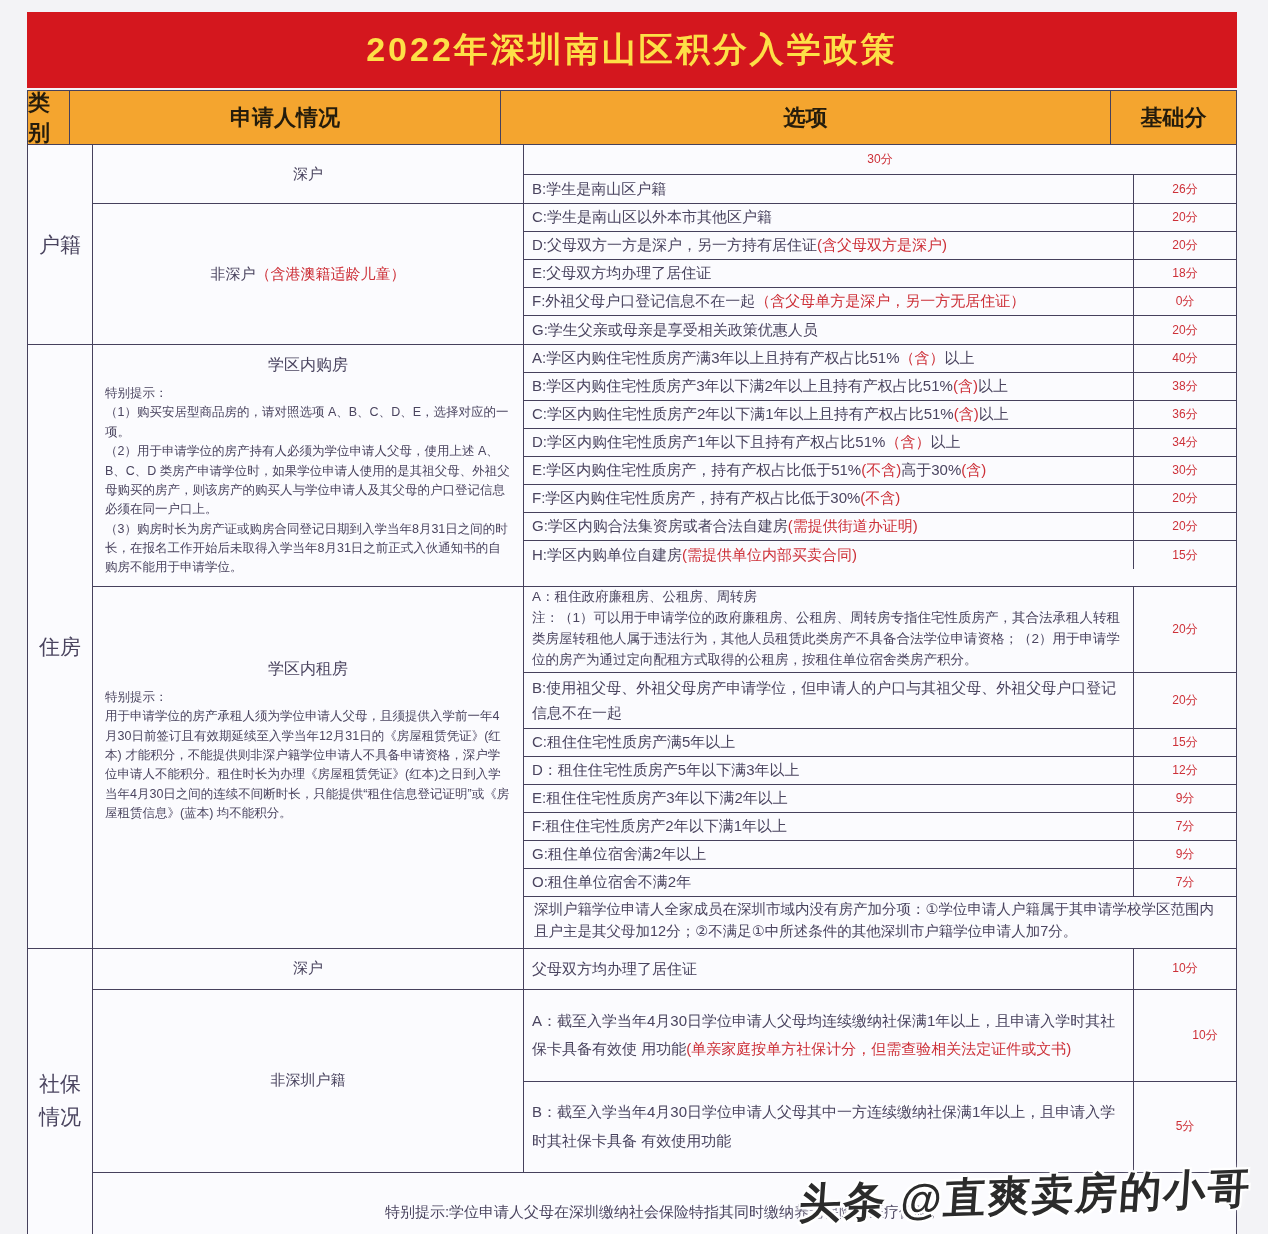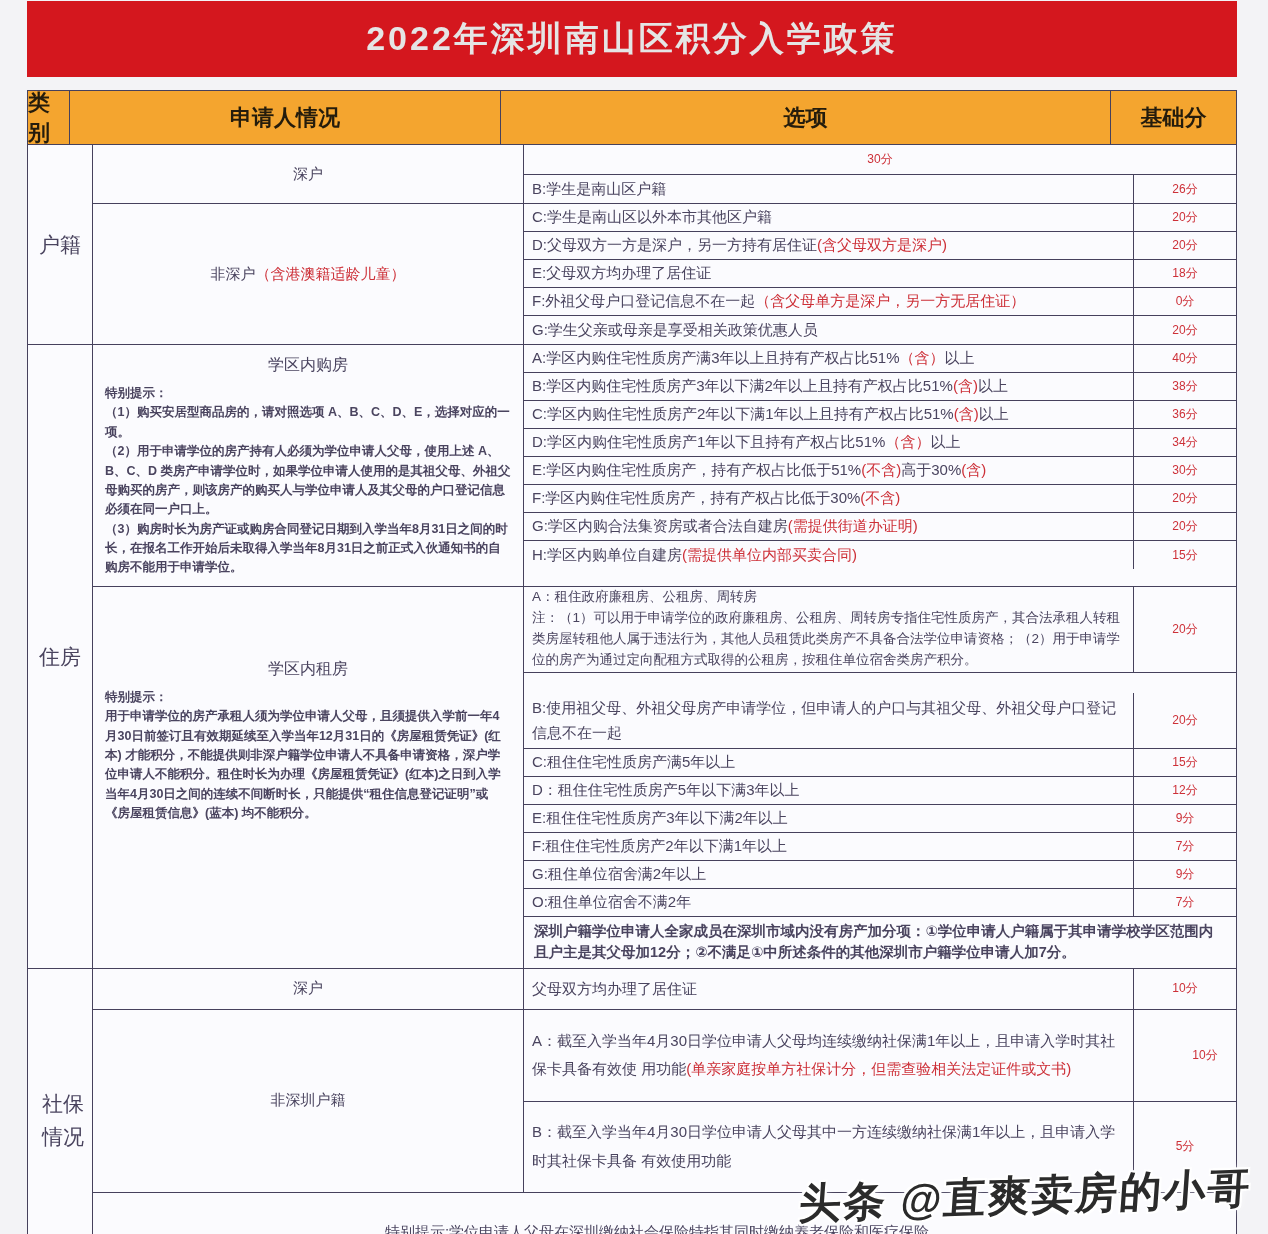--- a/index.html
+++ b/index.html
@@ -5,52 +5,52 @@
   :root{
     --bc:#46415c;
     --red:#cd3038;
     --banner:#d4171e;
     --amber:#f4a52f;
     --txt:#4a445f;
   }
   *{box-sizing:border-box;margin:0;padding:0;}
   body{width:1268px;height:1234px;background:#f3f3f6;overflow:hidden;
        font-family:"Liberation Sans","DejaVu Sans",sans-serif;color:var(--txt);position:relative;}
-  .banner{position:absolute;left:27px;top:1px;width:1210px;height:76px;background:var(--banner);
-          color:#e5e5e5;display:flex;align-items:center;justify-content:center;
+  .banner{position:absolute;left:27px;top:12px;width:1210px;height:76px;background:var(--banner);
+          color:#fde047;display:flex;align-items:center;justify-content:center;
           font-size:34px;font-weight:bold;letter-spacing:3px;}
   .tbl{position:absolute;left:27px;top:90px;width:1210px;border:1px solid var(--bc);background:#fbfbfe;}
   .hdr{display:flex;background:var(--amber);border-bottom:1px solid var(--bc);height:54px;
        font-weight:bold;color:#241c0c;font-size:22px;}
   .hdr>div{display:flex;align-items:center;justify-content:center;border-right:1px solid var(--bc);}
   .hdr>div:last-child{border-right:none;}
   .c1{width:42px;}.c2{width:431px;}.c3{width:610px;}.c4{flex:1;}
   .section{display:flex;border-bottom:1px solid var(--bc);}
   .tbl>.section:last-child{border-bottom:none;}
   .cat{width:65px;border-right:1px solid var(--bc);display:flex;align-items:center;justify-content:center;
-       font-size:21px;text-align:right;line-height:1.6;padding:0 8px;}
+       font-size:21px;text-align:center;line-height:1.6;padding:0 8px;}
   .sbody{flex:1;display:flex;flex-direction:column;}
   .group{display:flex;border-bottom:1px solid var(--bc);}
   .sbody>:last-child{border-bottom:none;}
   .sub{width:431px;border-right:1px solid var(--bc);}
   .sub.center{display:flex;align-items:center;justify-content:center;font-size:15px;text-align:center;padding:0 10px;}
   .sub.notes{padding:8px 12px;}
   .ntitle{text-align:center;font-size:16px;margin:2px 0 8px;}
   .ntitle.lower{margin-top:64px;}
-  .ntext{font-size:12.5px;line-height:1.55;white-space:pre-line;text-align:left;font-weight:bold;}
+  .ntext{font-size:12.5px;line-height:1.55;white-space:pre-line;text-align:left;}
   .grows{flex:1;display:flex;flex-direction:column;}
   .row{display:flex;border-bottom:1px solid var(--bc);height:28px;}
   .grows>.row:last-child,.grows>:last-child{border-bottom:none;}
   .opt{width:610px;border-right:1px solid var(--bc);display:flex;align-items:center;padding:2px 8px;}
   .otext{font-size:15px;line-height:1.35;white-space:pre-line;}
   .score{flex:1;display:flex;align-items:center;justify-content:center;color:var(--red);font-size:12px;}
   .red{color:var(--red);}
   .rzA{height:86px;}  .rzA .otext{font-size:13.5px;line-height:1.55;}
-  .rzB{height:56px;margin-top:20px;}  .rzB .otext{line-height:1.7;}
-  .noterow{height:51px;display:flex;align-items:center;padding:2px 10px;border-bottom:1px solid var(--bc);font-weight:bold;}
+  .rzB{height:56px;}  .rzB .otext{line-height:1.7;}
+  .noterow{height:51px;display:flex;padding:2px 10px;border-bottom:1px solid var(--bc);}
   .noterow .otext{font-size:14.5px;line-height:1.5;}
   .rsb1{height:40px;}
   .rsbA{height:92px;gap:40px;} .rsbA .otext{line-height:1.9;}
   .rsbB{height:90px;} .rsbB .otext{line-height:1.9;}
   .bottomnote{height:79px;display:flex;align-items:center;justify-content:center;
               font-size:15px;border-bottom:none;padding:0 20px;text-align:center;}
   .watermark{position:absolute;right:16px;bottom:10px;font-size:42px;font-weight:bold;color:#2b2b2b;
              letter-spacing:2px;transform:rotate(-2deg) skewX(-6deg);
              text-shadow:-2px -2px 0 #fff,2px -2px 0 #fff,-2px 2px 0 #fff,2px 2px 0 #fff,0 0 8px #fff;}
 </style>

